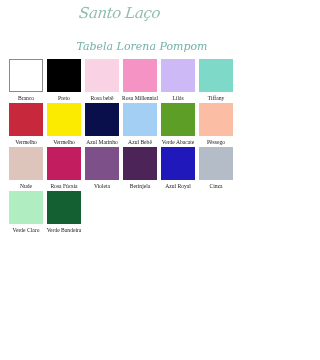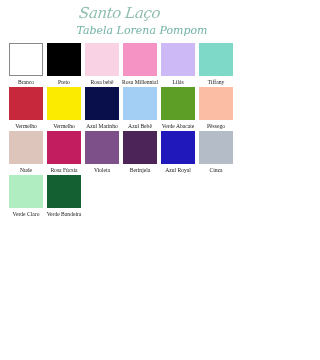--- a/index.html
+++ b/index.html
@@ -37,21 +37,21 @@
     transform: skewX(-6deg);
     display: inline-block;
     white-space: nowrap;
   }
   .brand-sub {
     font-family: "DejaVu Serif", serif;
     font-style: italic;
     font-size: 11px;
     line-height: 14px;
     color: #73b3a6;
-    margin-top: 2px;
+    margin-top: 18px;
     white-space: nowrap;
     padding-left: 44px;
   }
 
   
   .grid {
     margin-top: 5px;
     padding-left: 9px;
     box-sizing: border-box;
   }

